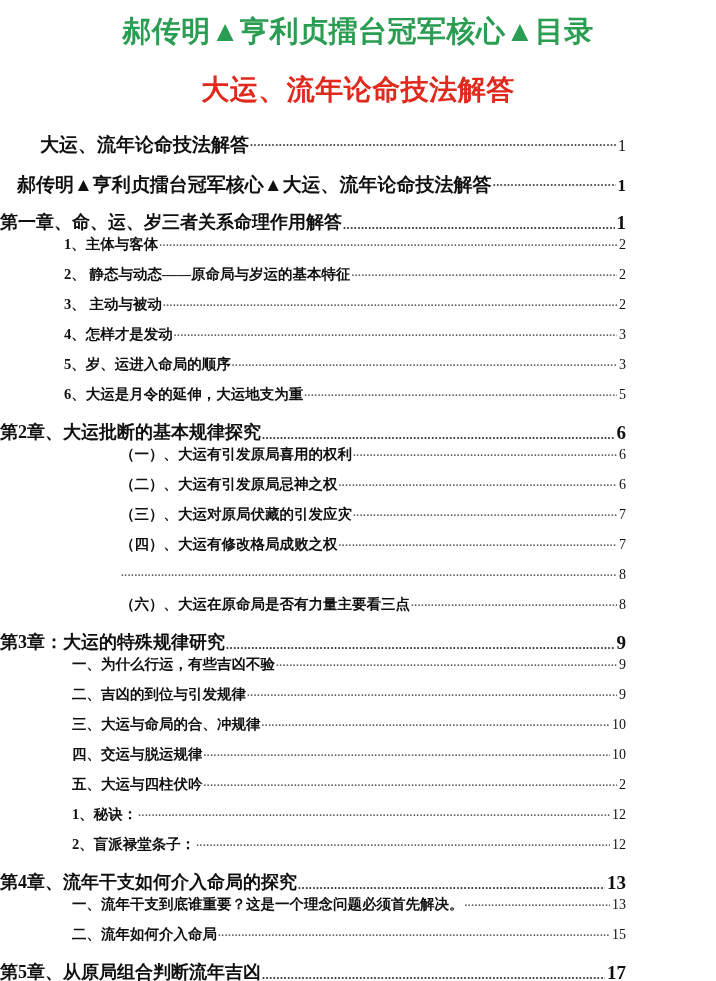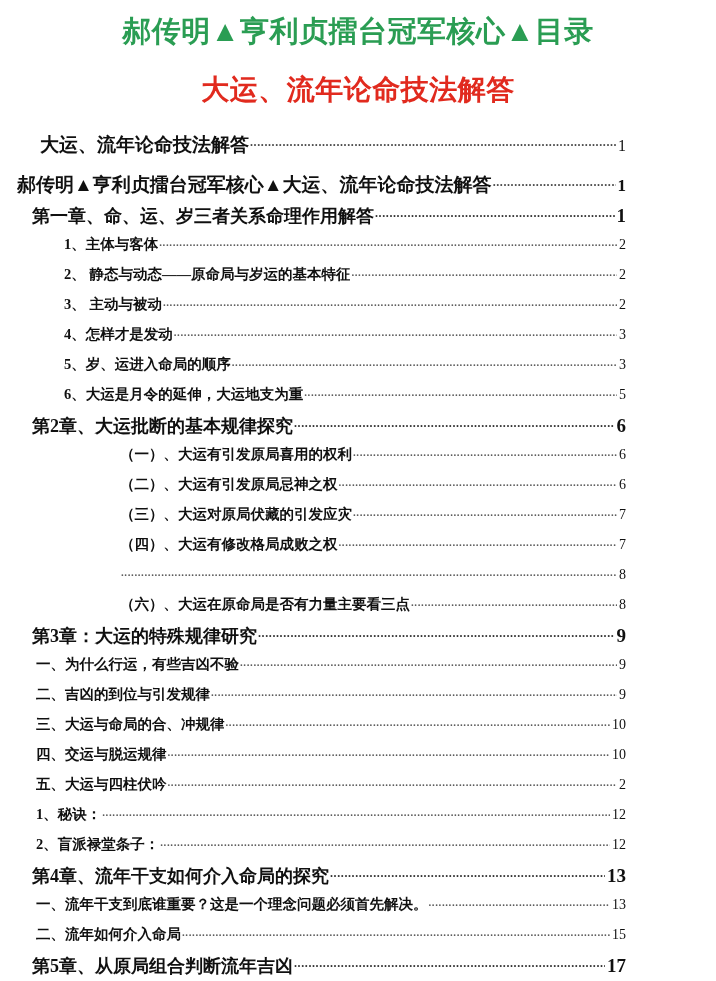--- a/index.html
+++ b/index.html
@@ -107,22 +107,22 @@
     font-weight: 700;
     padding-left: 17px;
     height: 32px;
   }
   .lvl-title .toc-page { font-size: 17px; font-weight: 700; }
   .lvl-title .toc-leader::after { font-size: 12px; }
 
   .lvl-chapter {
     font-size: 18px;
     font-weight: 700;
-    padding-left: 32px;
     height: 30px;
+    align-items: flex-end;
   }
   .lvl-chapter .toc-page { font-size: 19px; font-weight: 700; }
   .lvl-chapter .toc-leader::after { font-size: 12px; color: #333; }
 
   .lvl-sub {
     font-size: 14.5px;
     font-weight: 600;
     padding-left: 64px;
     height: 30px;
   }
@@ -134,21 +134,21 @@
     font-weight: 600;
     padding-left: 120px;
     height: 30px;
   }
   .lvl-sub2 .toc-page { font-size: 14px; font-weight: 500; }
   .lvl-sub2 .toc-leader::after { font-size: 11px; color: #5a5a5a; }
 
   .lvl-sub3 {
     font-size: 14.5px;
     font-weight: 600;
-    padding-left: 36px;
+    padding-left: 72px;
     height: 30px;
   }
   .lvl-sub3 .toc-page { font-size: 14px; font-weight: 500; }
   .lvl-sub3 .toc-leader::after { font-size: 11px; color: #5a5a5a; }
 </style>
 </head>
 <body>
 
 <div class="page">
 

